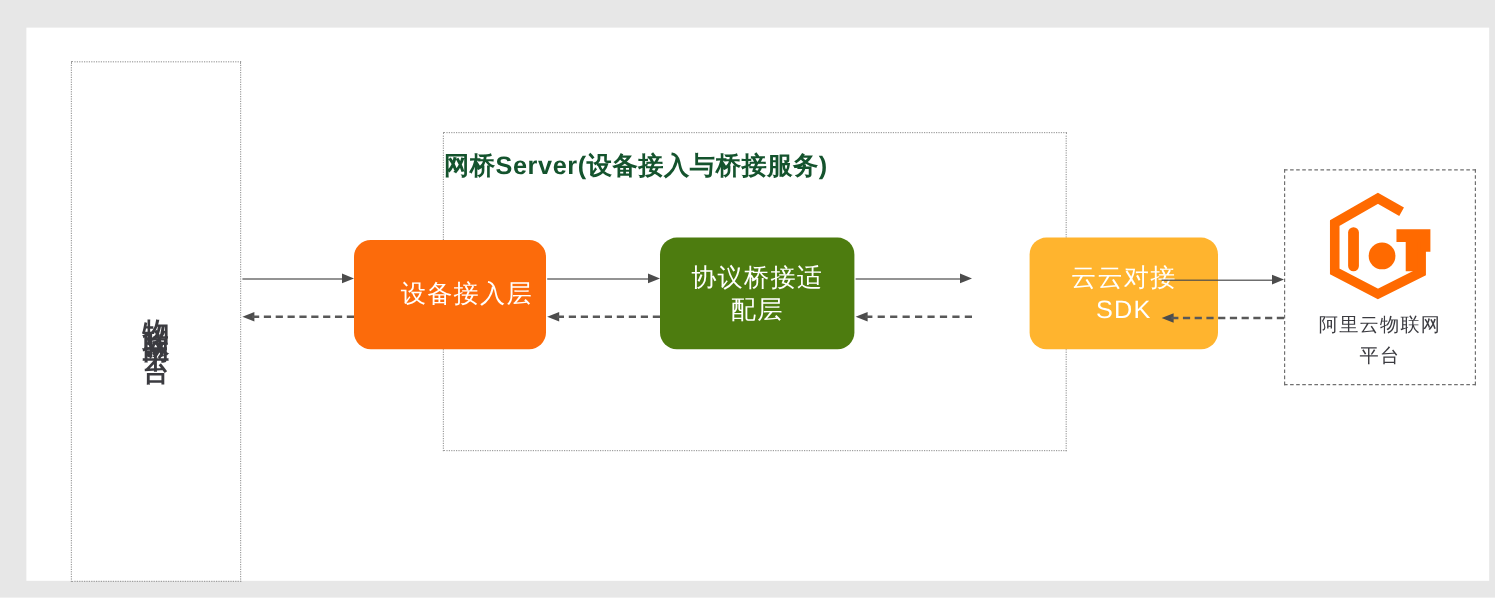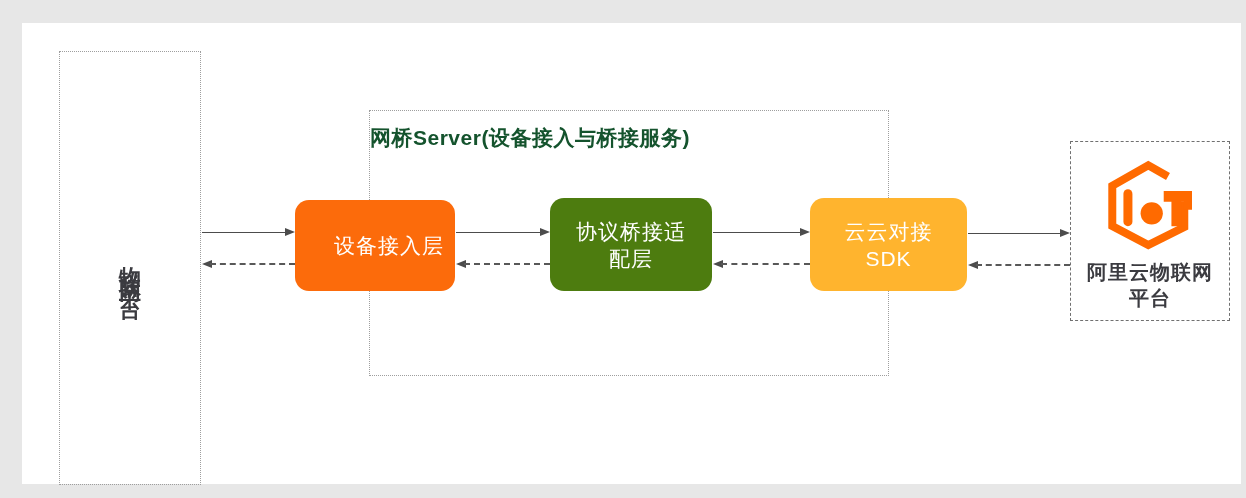--- a/index.html
+++ b/index.html
@@ -54,42 +54,42 @@
   .arrow .line{flex:1;height:0;border-top:1.8px solid #4C4C4C;}
   .arrow.dashed .line{border-top:2px dashed #585858;}
   .head{width:0;height:0;flex:none;}
   .head.right{border-left:10px solid #4C4C4C;border-top:4.5px solid transparent;border-bottom:4.5px solid transparent;margin-left:-2px;}
   .head.left{border-right:10px solid #4C4C4C;border-top:4.5px solid transparent;border-bottom:4.5px solid transparent;margin-right:-2px;}
 
   
   .logo-wrap{position:absolute;top:13px;left:0;right:0;display:flex;justify-content:center;}
   .aliyun-label{
     position:absolute;bottom:9px;left:0;right:0;
-    text-align:center;font-size:20px;font-weight:700;color:#3B3B40;
+    text-align:center;font-size:16px;font-weight:400;color:#3B3B40;
     line-height:26px;white-space:pre-line;letter-spacing:1px;
   }
 </style>
 </head>
 <body>
 
 <div class="page">
   <div class="card">
 
     <div class="dbox fine iot-left">
       <div class="vlabel">物联网平台</div>
     </div>
 
     <div class="dbox fine bridge">
       <div class="bridge-title">网桥Server(设备接入与桥接服务)</div>
     </div>
 
     <div class="node node1" style="background-color: rgb(252, 107, 11); padding-left: 28px;">设备接入层</div>
     <div class="node node2" style="background-color: #4d7c0f;">协议桥接适
 配层</div>
-    <div class="node node3" style="background-color: rgb(255, 180, 46);">云云对接
+    <div class="node node3" style="background-color: rgb(255, 180, 46); margin-left: 48px;">云云对接
 SDK</div>
 
     <div class="dbox coarse aliyun">
       <div class="logo-wrap">
         <svg width="104" height="96" viewBox="-6 -6 116 112" xmlns="http://www.w3.org/2000/svg">
 
           <path d="M73 19 L50 6 L8 30 L8 77 L50 99 L92 78 L92 48" fill="none" stroke="#FF6A00" stroke-width="9.3" stroke-linejoin="miter" stroke-linecap="butt"></path>
 
           <rect x="21" y="34" width="10.5" height="43" rx="5.2" fill="#FF6A00"></rect>
 

